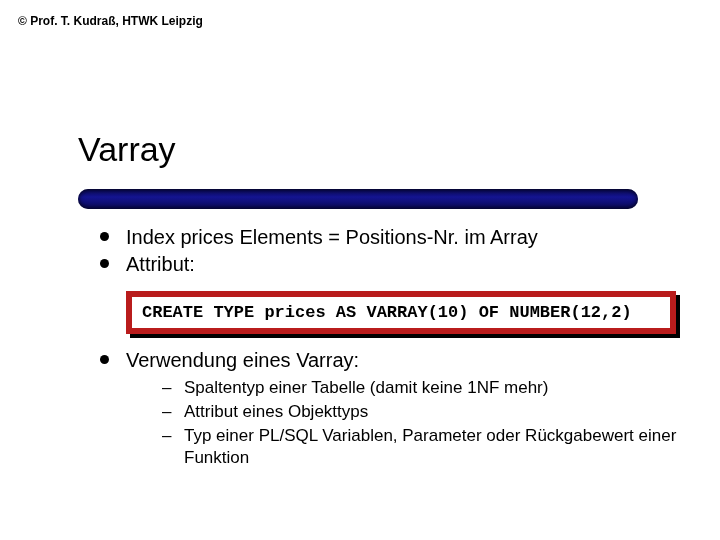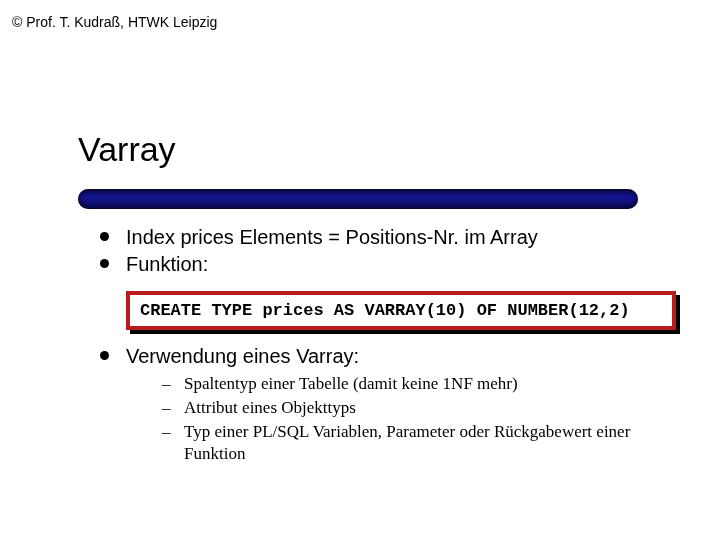--- a/index.html
+++ b/index.html
@@ -7,23 +7,24 @@
   body {
     background: #fff;
     font-family: Arial, Helvetica, sans-serif;
     color: #000;
     position: relative;
     overflow: hidden;
   }
   .copyright {
     position: absolute;
     top: 14px;
-    left: 12px;
-    font-size: 14px;
+    left: 18px;
+    font-size: 12px;
     color: #000;
+    font-weight: bold;
   }
   .title-block {
     position: absolute;
     top: 130px;
     left: 78px;
     right: 40px;
   }
   .title {
     font-size: 34px;
     font-weight: 400;
@@ -64,40 +65,39 @@
     background: #000;
   }
   .mono-v {
     font-family: "Courier New", Courier, monospace;
     font-size: 20px;
   }
   .codebox {
     margin: 14px 0 14px 30px;
     width: 550px;
     background: #fff;
-    border: 4px solid #b91c1c;
+    border: 6px solid #b91c1c;
     box-shadow: 4px 4px 0 #000;
     padding: 6px 10px 6px 10px;
     font-family: "Courier New", Courier, monospace;
     font-size: 17px;
     font-weight: bold;
     white-space: nowrap;
   }
   ul.dashes {
     list-style: none;
     margin-top: 4px;
     margin-left: 36px;
   }
   ul.dashes > li {
     position: relative;
     padding-left: 22px;
     font-size: 17px;
     line-height: 1.3;
     margin-bottom: 2px;
-    font-family: Liberation Serif, serif;
   }
   ul.dashes > li::before {
     content: "–";
     position: absolute;
     left: 0;
     top: 0;
     font-size: 17px;
   }
   .li-with-sub { margin-top: 12px; }
 </style>
@@ -110,21 +110,21 @@
   <div class="title">Varray</div>
   <div class="title-underline"></div>
 </div>
 
 <div class="content">
   <ul class="bullets">
     <li>
       <span>Index prices Elements = Positions-Nr. im Array</span>
     </li>
     <li>
-      <span>Funktion:</span>
+      <span>Attribut:</span>
     </li>
   </ul>
 
   <div class="codebox">CREATE TYPE prices AS VARRAY(10) OF NUMBER(12,2)</div>
 
   <ul class="bullets">
     <li class="li-with-sub">
       <span>Verwendung eines Varray:</span>
       <ul class="dashes">
         <li><span>Spaltentyp einer Tabelle (damit keine 1NF mehr)</span></li>

